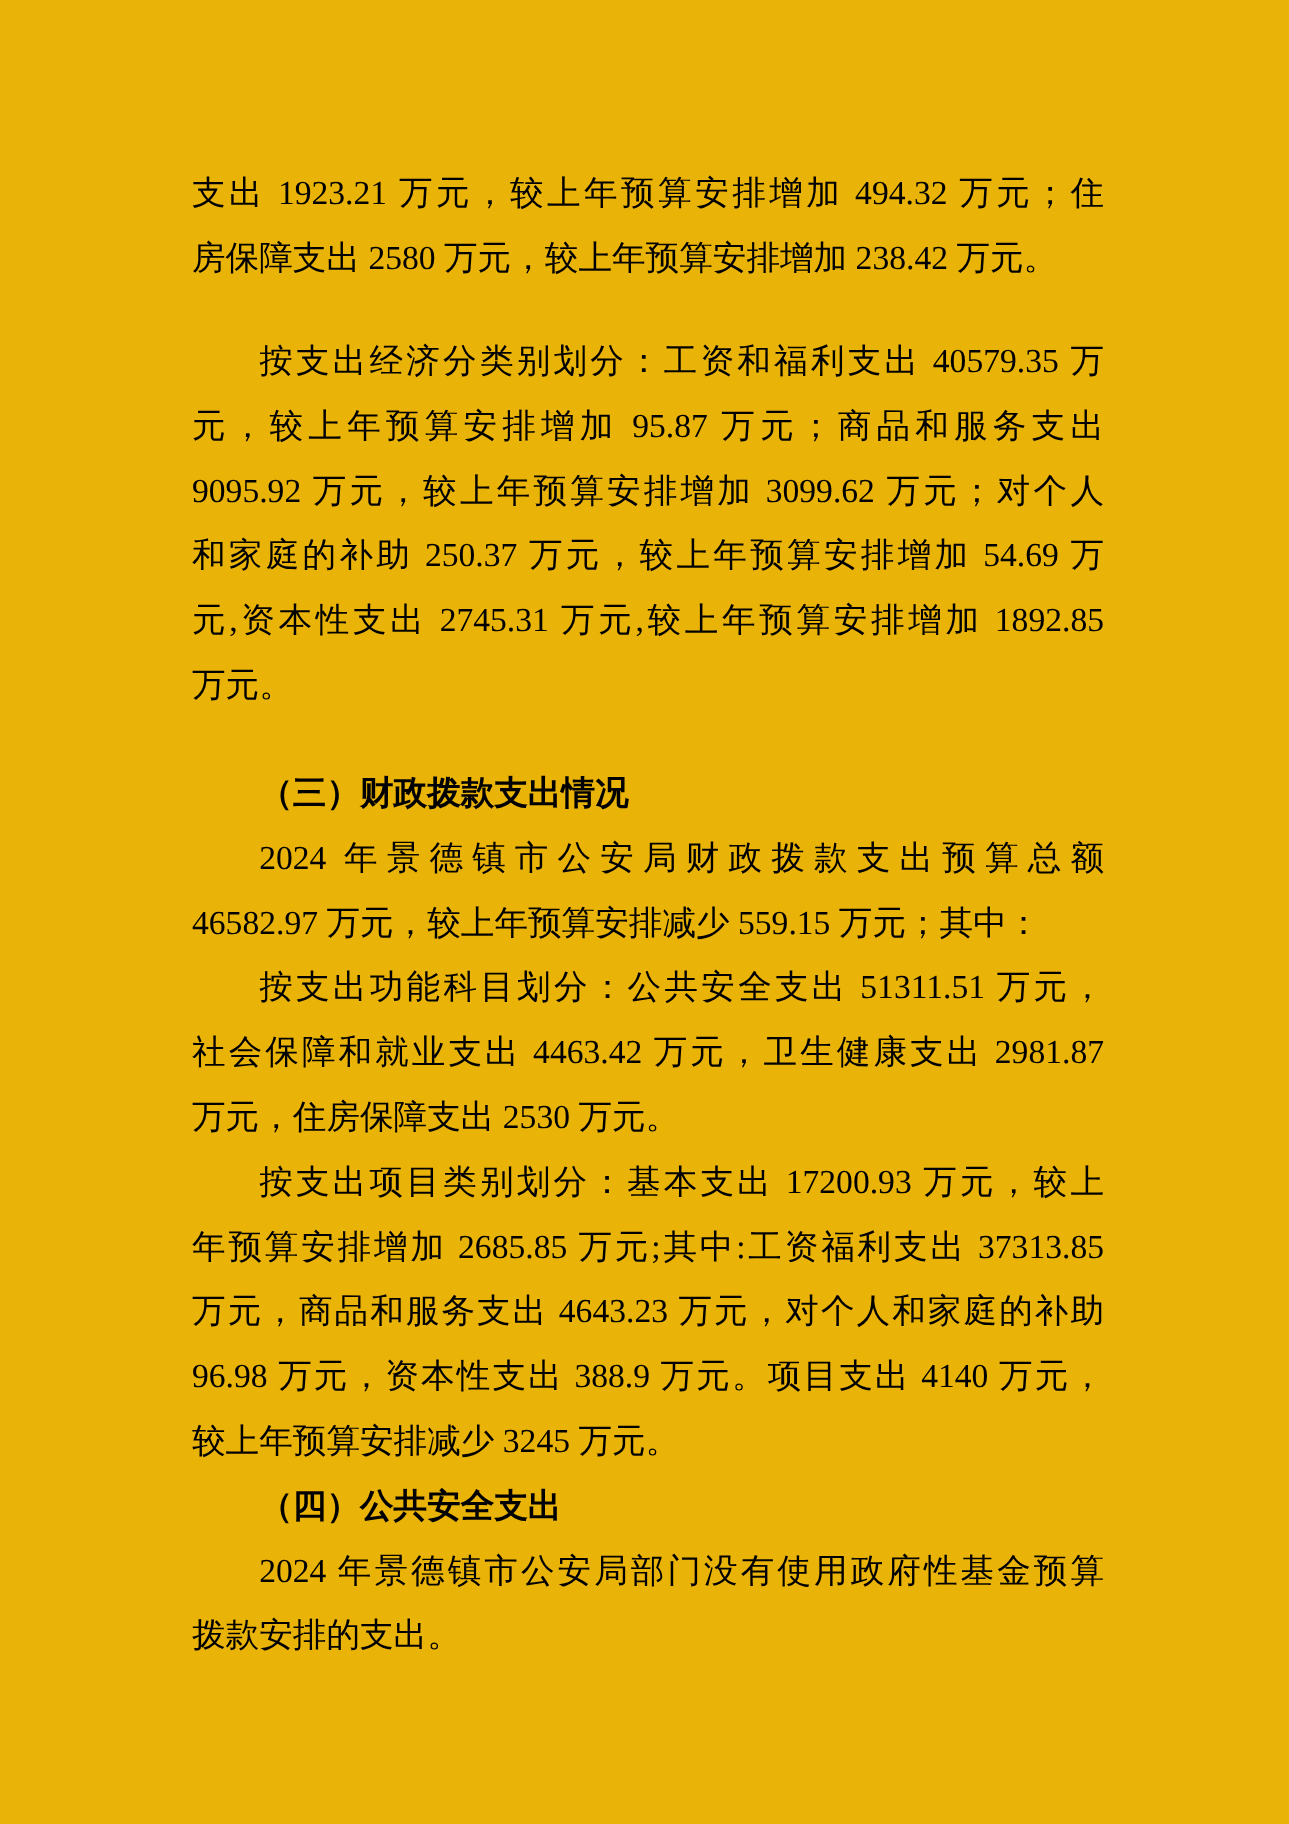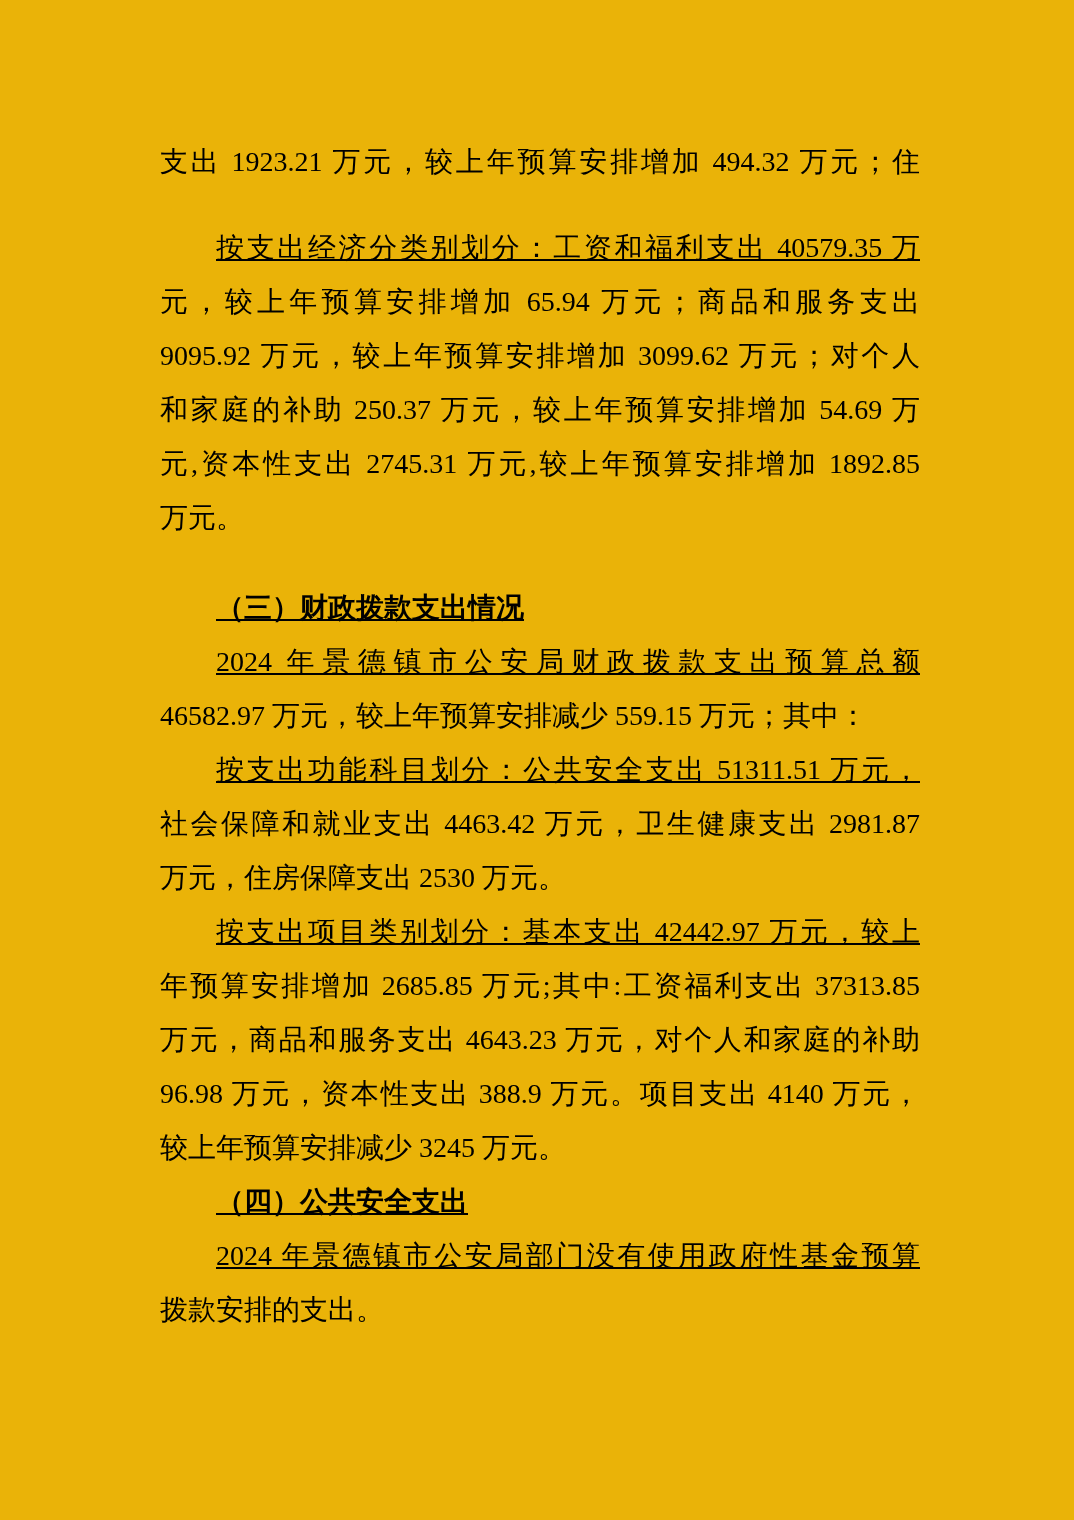--- a/index.html
+++ b/index.html
@@ -38,36 +38,37 @@
   .line.j::after {
     content: "";
     display: inline-block;
     width: 100%;
     height: 0;
   }
   .line.l {
     text-align: left;
     text-align-last: left;
   }
-  .ind { text-indent: 56px; text-decoration: underline; }
+  .ind { text-indent: 56px; }
   .heading .line { font-weight: bold; text-align: center; }
 </style>
 </head>
 <body>
 
 <div class="page">
   <div class="content">
 
     <div class="block mb32">
       <div class="line j">支出 1923.21 万元，较上年预算安排增加 494.32 万元；住</div>
+      <div class="line l">房保障支出 2580 万元，较上年预算安排增加 238.42 万元。</div>
     </div>
 
     <div class="block mb36">
       <div class="line j ind">按支出经济分类别划分：工资和福利支出 40579.35 万</div>
-      <div class="line j">元，较上年预算安排增加 65.94 万元；商品和服务支出</div>
+      <div class="line j">元，较上年预算安排增加 95.87 万元；商品和服务支出</div>
       <div class="line j">9095.92 万元，较上年预算安排增加 3099.62 万元；对个人</div>
       <div class="line j">和家庭的补助 250.37 万元，较上年预算安排增加 54.69 万</div>
       <div class="line j">元,资本性支出 2745.31 万元,较上年预算安排增加 1892.85</div>
       <div class="line l">万元。</div>
     </div>
 
     <div class="block heading">
       <div class="line l ind">（三）财政拨款支出情况</div>
     </div>
 
@@ -76,21 +77,21 @@
       <div class="line l">46582.97 万元，较上年预算安排减少 559.15 万元；其中：</div>
     </div>
 
     <div class="block">
       <div class="line j ind">按支出功能科目划分：公共安全支出 51311.51 万元，</div>
       <div class="line j">社会保障和就业支出 4463.42 万元，卫生健康支出 2981.87</div>
       <div class="line l">万元，住房保障支出 2530 万元。</div>
     </div>
 
     <div class="block">
-      <div class="line j ind">按支出项目类别划分：基本支出 42442.97 万元，较上</div>
+      <div class="line j ind">按支出项目类别划分：基本支出 17200.93 万元，较上</div>
       <div class="line j">年预算安排增加 2685.85 万元;其中:工资福利支出 37313.85</div>
       <div class="line j">万元，商品和服务支出 4643.23 万元，对个人和家庭的补助</div>
       <div class="line j">96.98 万元，资本性支出 388.9 万元。项目支出 4140 万元，</div>
       <div class="line l">较上年预算安排减少 3245 万元。</div>
     </div>
 
     <div class="block heading">
       <div class="line l ind">（四）公共安全支出</div>
     </div>
 

